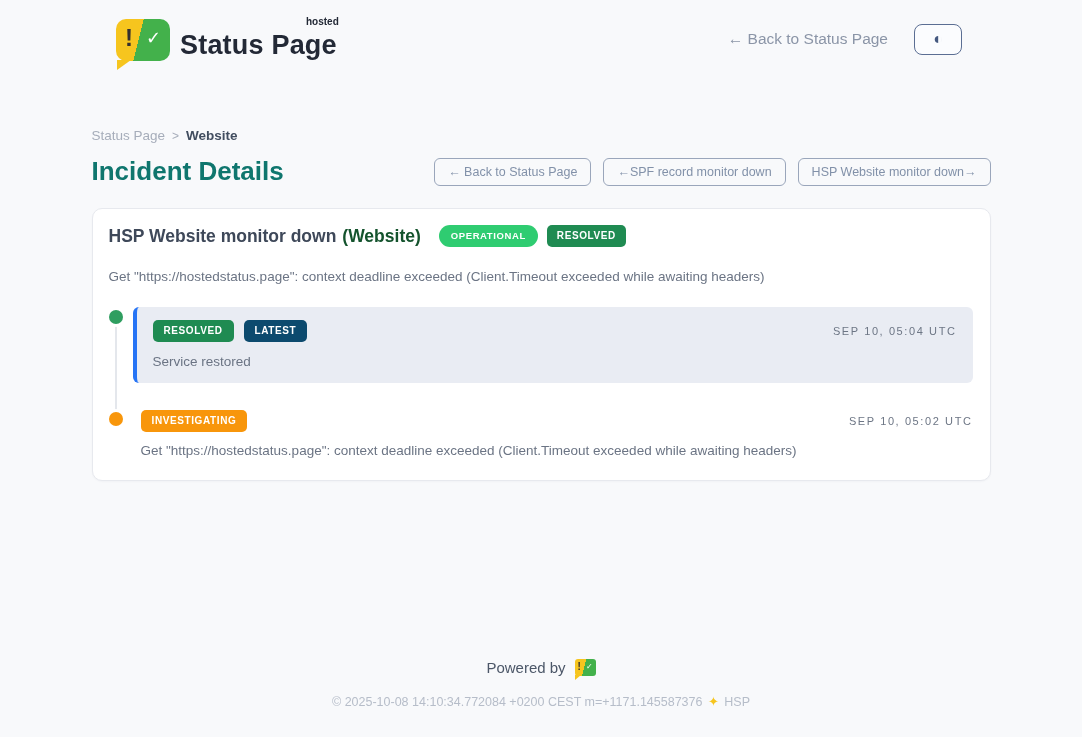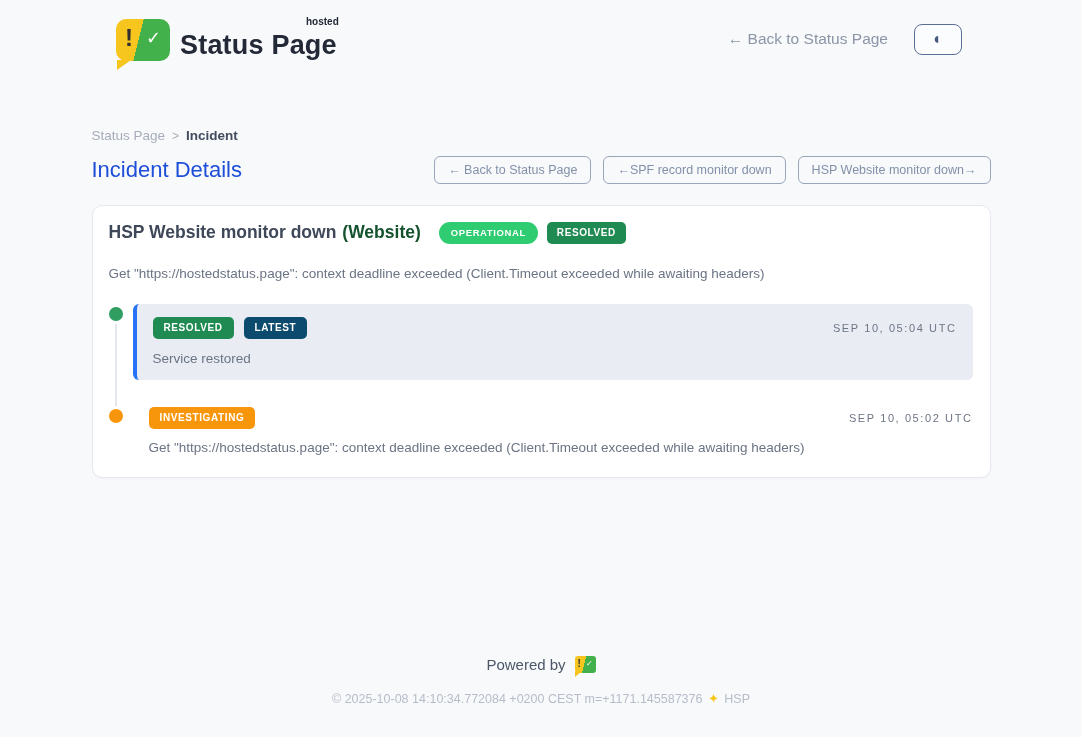--- a/index.html
+++ b/index.html
@@ -48,37 +48,37 @@
     cursor: pointer; color: #44587f; font-size: 16px; line-height: 1;
   }
 
   
   .main { width: 899px; margin: 0 auto; }
   .breadcrumb { margin-top: 50px; font-size: 13.5px; color: #a6adba; }
   .breadcrumb .sep { margin: 0 7px; font-size: 12px; }
   .breadcrumb .current { color: #414d5f; font-weight: 700; }
 
   .heading-row { margin-top: 13px; display: flex; align-items: center; justify-content: space-between; }
-  .page-title { font-size: 22px; font-weight: 400; color: #1d4ed8; }
+  .page-title { font-size: 26px; font-weight: 700; color: #0f766e; }
   .nav-buttons { display: flex; gap: 12px; }
   .nav-btn {
     font-family: inherit;
     border: 1px solid #9aa6bb; border-radius: 6px;
     background: transparent; color: #8291a9;
     font-size: 12.5px; padding: 6px 13px; cursor: pointer; white-space: nowrap;
   }
 
   
   .incident-card {
     margin-top: 21px; background: #ffffff;
     border: 1px solid #e7e9ee; border-radius: 10px;
     padding: 16px 17px 22px 16px;
     box-shadow: 0 1px 2px rgba(30,40,60,0.03);
   }
-  .card-title-row { display: flex; align-items: flex-start; flex-wrap: wrap; }
+  .card-title-row { display: flex; align-items: center; flex-wrap: wrap; }
   .incident-title { font-size: 17.5px; font-weight: 700; color: #3e4859; }
   .incident-component { font-size: 17.5px; font-weight: 600; color: #14532d; margin-left: 6px; }
   .badge { display: inline-block; color: #fff; font-weight: 700; letter-spacing: 0.6px; line-height: 1; }
   .badge-operational {
     margin-left: 18px; background: #2fcc71; border-radius: 999px;
     font-size: 9.5px; padding: 6px 12px;
   }
   .badge-resolved-hdr {
     margin-left: 9px; background: #1f8b52; border-radius: 5px;
     font-size: 10px; padding: 6px 10px;
@@ -87,21 +87,21 @@
   .incident-meta .meta-strong { font-weight: 700; color: #3e4859; }
   .incident-description { margin-top: 22px; font-size: 13.5px; color: #6b7484; }
 
   
   .timeline { position: relative; margin-top: 23px; }
   .timeline-connector {
     position: absolute; left: 6px; top: 14px; bottom: 38px;
     width: 2px; background: #e4e7ec; z-index: 0;
   }
   .t-row { display: flex; }
-  .t-row + .t-row { margin-top: 26px; gap: 8px; }
+  .t-row + .t-row { margin-top: 26px; }
   .t-dot-col { width: 24px; flex: none; position: relative; }
   .t-dot {
     width: 14px; height: 14px; border-radius: 50%;
     margin-top: 3px; box-shadow: 0 0 0 3px #ffffff;
     position: relative; z-index: 1;
   }
   .t-dot.green { background: #2f9e60; }
   .t-dot.orange { background: #f8960b; }
   .t-content { flex: 1; min-width: 0; }
   .t-card {
@@ -153,21 +153,21 @@
   <div class="header-right">
     <a class="back-link">← Back to Status Page</a>
     <button class="theme-toggle">
       <span>◐</span>
     </button>
   </div>
 </header>
 
 <main class="main">
   <nav class="breadcrumb">
-    <span class="root">Status Page</span><span class="sep">&gt;</span><span class="current">Incident</span>
+    <span class="root">Status Page</span><span class="sep">&gt;</span><span class="current">Website</span>
   </nav>
 
   <div class="heading-row">
     <h1 class="page-title">Incident Details</h1>
     <div class="nav-buttons">
       <button class="nav-btn">← Back to Status Page</button>
       <button class="nav-btn">←SPF record monitor down</button>
       <button class="nav-btn">HSP Website monitor down→</button>
     </div>
   </div>

